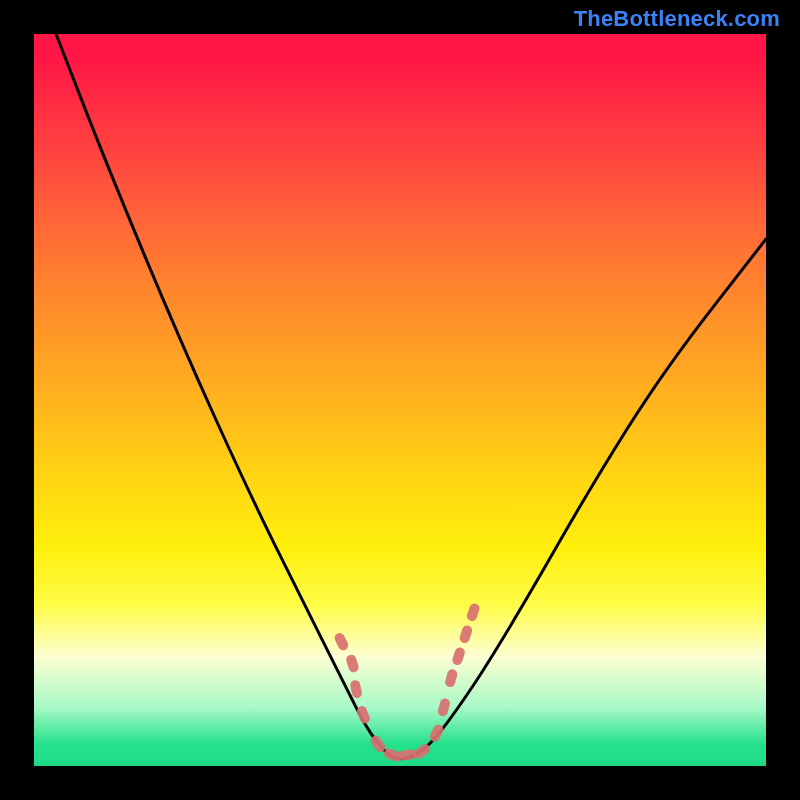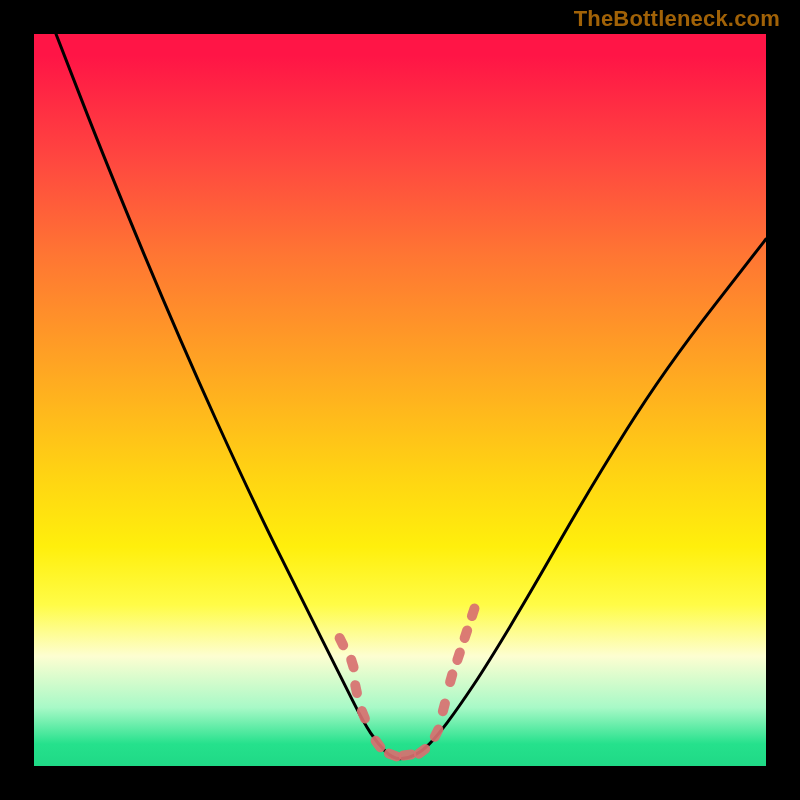--- a/index.html
+++ b/index.html
@@ -47,21 +47,21 @@
     width: 732px;
     height: 732px;
   }
   .watermark {
     position: absolute;
     top: 6px;
     right: 20px;
     font-family: Arial, Helvetica, sans-serif;
     font-size: 22px;
     font-weight: bold;
-    color: #a16207;
+    color: #3b82f6;
     letter-spacing: 0.2px;
   }
 </style>
 </head>
 <body>
 
 <div class="frame">
   <div class="watermark">TheBottleneck.com</div>
 
   <div class="plot-area">

